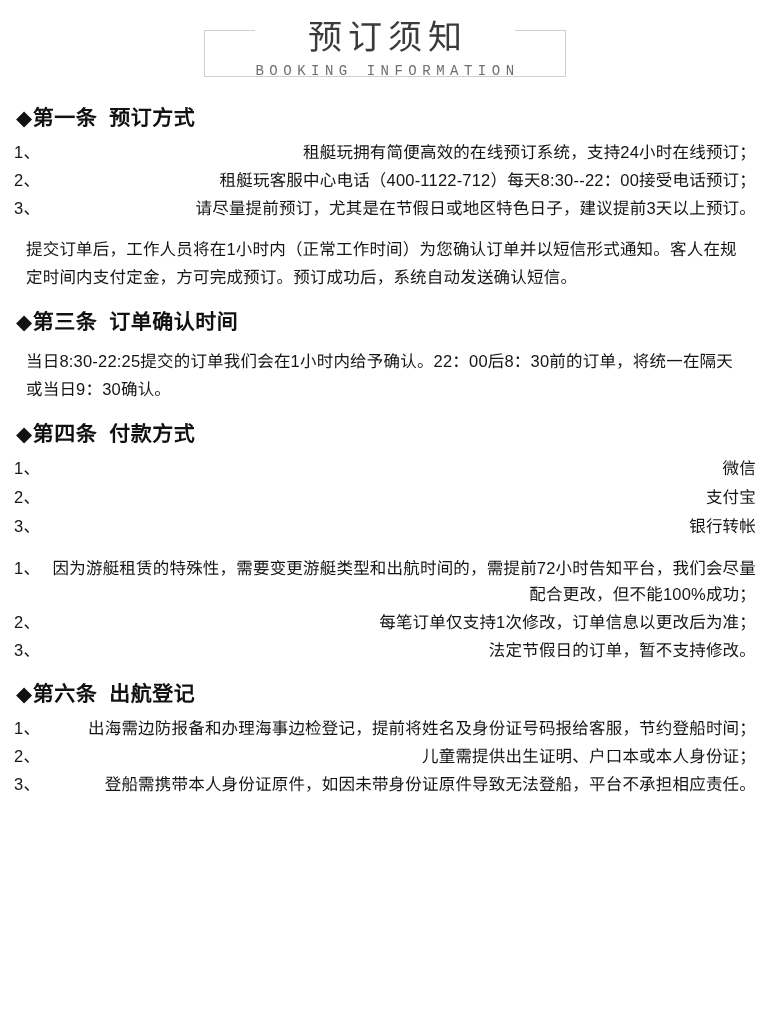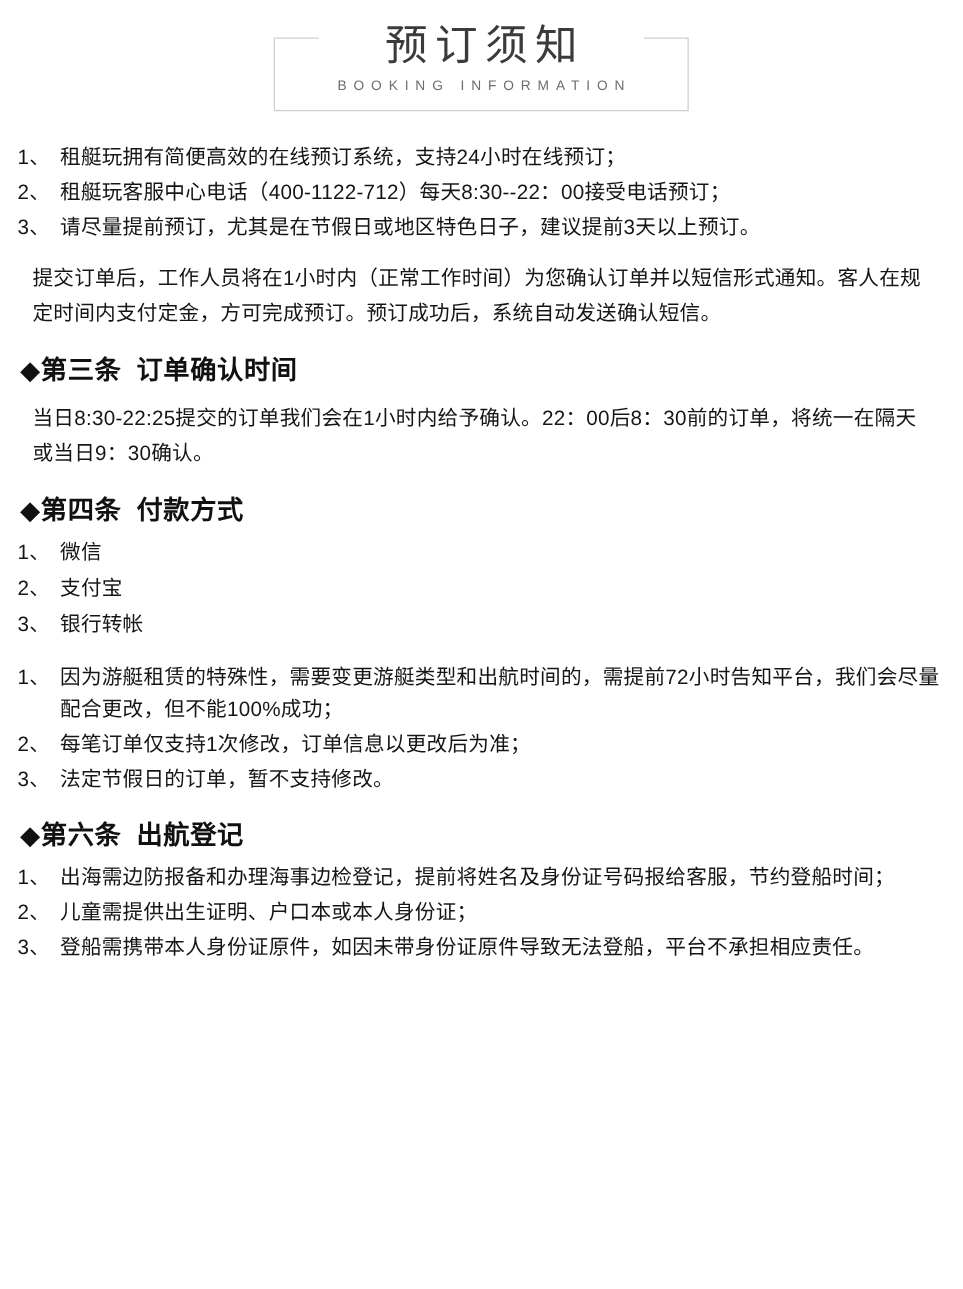--- a/index.html
+++ b/index.html
@@ -38,27 +38,28 @@
     letter-spacing: 6px;
     font-weight: 400;
     color: #3b3b3b;
     line-height: 1.15;
     margin: 0;
     position: relative;
     z-index: 2;
     text-indent: 6px;
   }
   .header-sub {
-    font-size: 11px;
+    font-size: 14px;
     letter-spacing: 5.5px;
     color: #6e6e6e;
-    margin: 6px 0 16px 0;
+    margin: 6px 0 0 0;
     text-indent: 5px;
     position: relative;
     z-index: 2;
+    font-family: Liberation Mono, monospace;
   }
   .rule-box {
     position: absolute;
     left: 0;
     right: 0;
     top: 12px;
     bottom: 2px;
     border: 1px solid #cfcfcf;
     z-index: 1;
   }
@@ -109,20 +110,21 @@
     margin: 0 0 1px 0;
     display: flex;
     letter-spacing: 0.2px;
   }
   .list li .idx {
     flex: none;
     width: 34px;
   }
   .list li .txt {
     flex: 1 1 auto;
+    text-align: right;
   }
   .para {
     font-size: 16.5px;
     line-height: 1.7;
     color: #151515;
     margin: 12px;
     letter-spacing: 0.2px;
   }
   .plain-list li {
     line-height: 1.68;
@@ -136,20 +138,24 @@
   <div class="header">
     <div class="header-inner">
       <div class="rule-box"></div>
       <div class="rule-mask"></div>
       <h1 class="header-title">预订须知</h1>
       <div class="header-sub">BOOKING INFORMATION</div>
     </div>
   </div>
 
   <div class="section">
+    <div class="sec-head">
+      <span class="sec-title-no">◆第一条</span>
+      <span class="sec-title-name">预订方式</span>
+    </div>
     <ul class="list">
       <li>
         <span class="idx">1、</span>
         <span class="txt">租艇玩拥有简便高效的在线预订系统，支持24小时在线预订；</span>
       </li>
       <li>
         <span class="idx">2、</span>
         <span class="txt">租艇玩客服中心电话（400-1122-712）每天8:30--22：00接受电话预订；</span>
       </li>
       <li>

